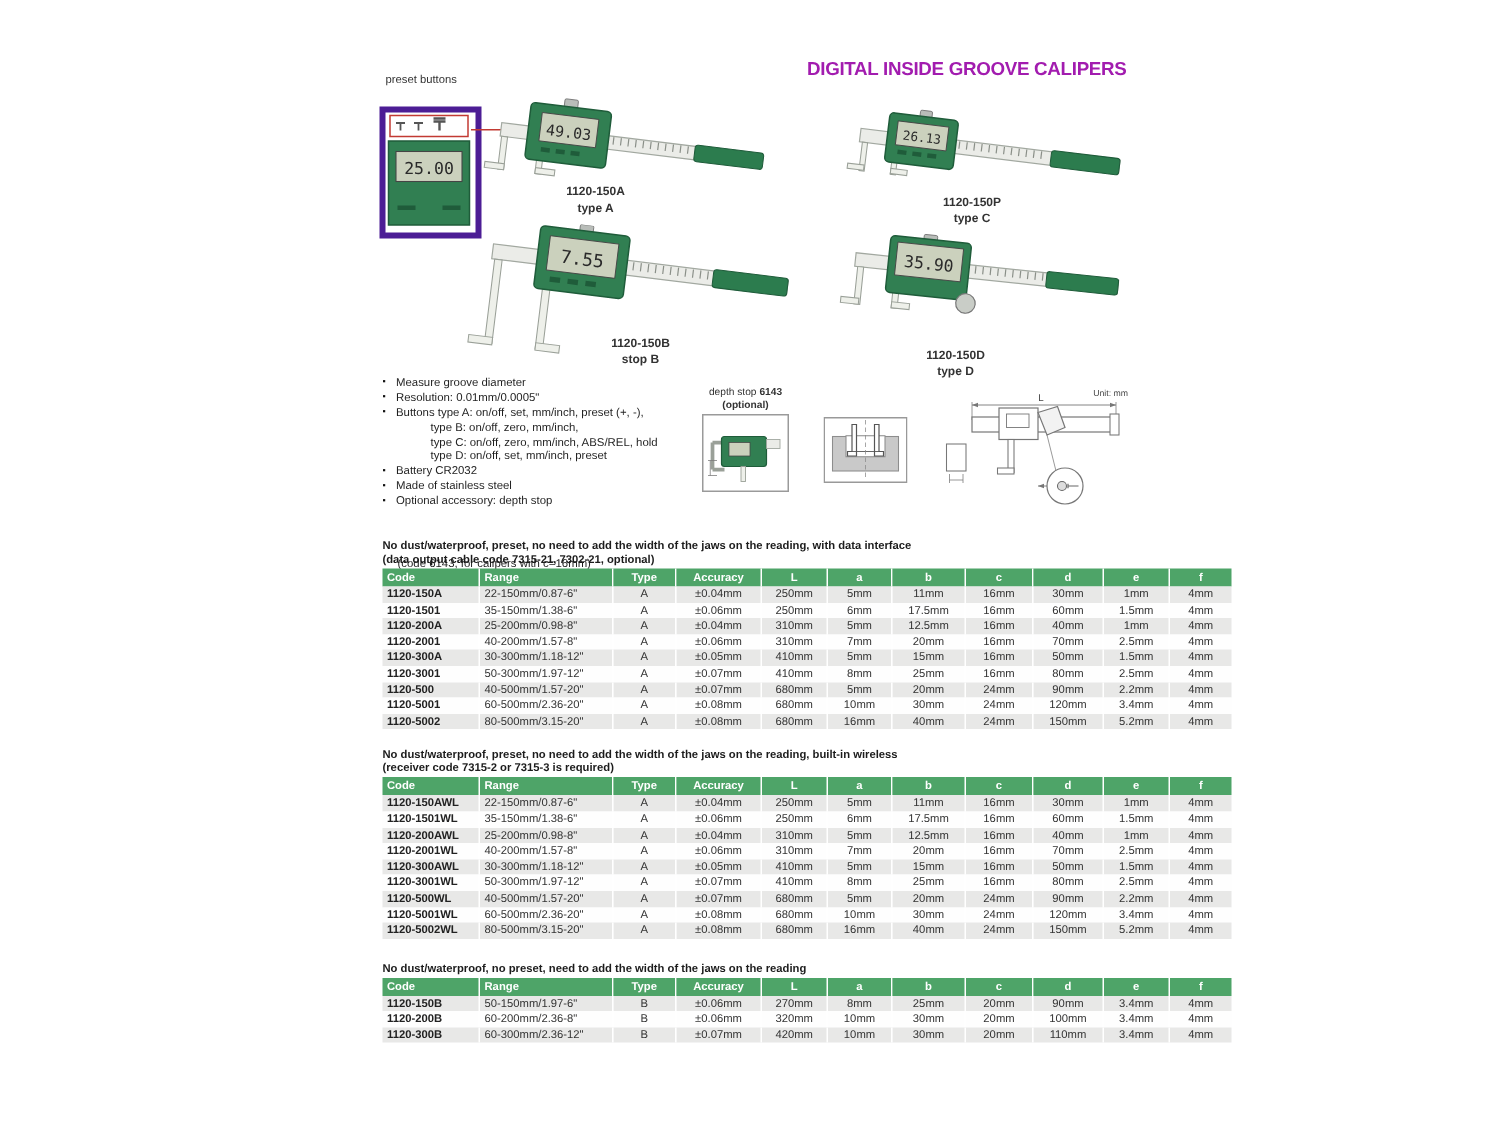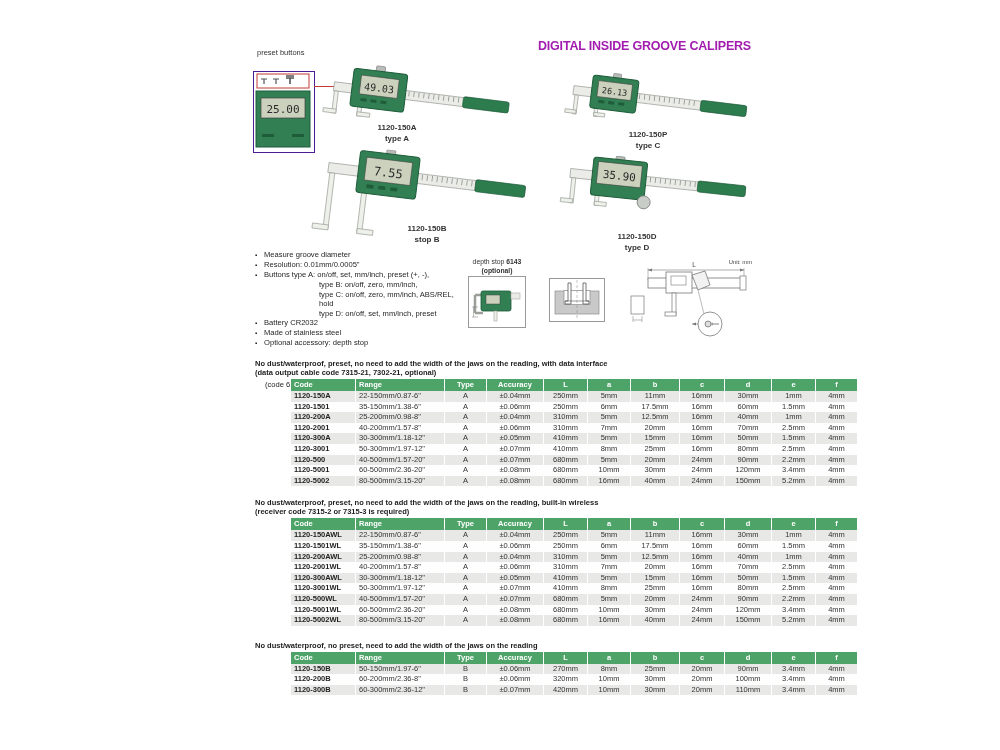--- a/index.html
+++ b/index.html
@@ -12,38 +12,38 @@
   
   .plabel{width:110px;text-align:center;font-size:8px;font-weight:bold;color:#333;line-height:11px;}
   
   .cal{position:absolute;}
   .calA{transform:rotate(7deg);transform-origin:25px 45px;}
   .calC{transform:rotate(7deg);transform-origin:20px 35px;}
   .calB{transform:rotate(7deg);transform-origin:25px 45px;}
   .calD{transform:rotate(6deg);transform-origin:20px 35px;}
   
   #inset-label{left:257px;top:48px;font-size:7.5px;color:#333;}
-  #inset-box{left:253px;top:71px;width:60px;height:80px;border:1px solid #4c1d95;background:#fff;}
+  #inset-box{left:253px;top:71px;width:60px;height:80px;border:4px solid #4c1d95;background:#fff;}
   #red-line{left:314px;top:86px;width:37px;height:1px;background:#c23a33;}
   
   #features{left:255px;top:250px;width:215px;font-size:7.6px;line-height:9.6px;color:#1f1f1f;}
   .feat{display:flex;}
   .feat .fb{width:9px;flex:0 0 9px;font-size:6px;line-height:10px;color:#111;}
-  .feat.ind1{padding-left:23px;gap:32px;}
+  .feat.ind1{padding-left:23px;}
   .feat.ind2{padding-left:1px;margin-top:32px;}
   
   #acc-label{left:460px;top:258px;width:74px;text-align:center;font-size:6.8px;line-height:8.5px;color:#333;}
   #acc-label b{font-weight:bold;}
   #acc-box{left:468px;top:276px;width:56px;height:50px;border:1px solid #9a9a9a;background:#fff;}
   #schem-box{left:549px;top:278px;width:56px;height:44px;}
   #drawing{left:628px;top:254px;width:126px;height:96px;}
   
   #tables{left:255px;top:359px;width:490px;}
   .cap{font-size:7.5px;font-weight:bold;line-height:9px;color:#1c1c1c;}
-  table.spec{border-collapse:separate;border-spacing:0;table-layout:fixed;width:490px;margin-top:2px;margin-left:36px;}
+  table.spec{border-collapse:separate;border-spacing:0;table-layout:fixed;width:490px;margin-top:2px;}
   table.spec th{background:#4ea468;color:#fff;font-size:7.5px;font-weight:bold;
       padding:2px 3px;line-height:8px;border-right:1px solid #fff;}
   table.spec td{font-size:7.5px;padding:1px 3px;line-height:8.6px;border-right:1px solid #fff;color:#333;}
   table.spec tbody tr:nth-child(odd){background:#e8e8e7;}
   table.spec tbody tr:nth-child(even){background:#fefefe;}
   table.spec .c0{width:58px;text-align:left;}
   table.spec td.c0{font-weight:bold;color:#222;}
   table.spec .c1{width:82px;text-align:left;}
   table.spec .c2{width:35px;text-align:center;}
   table.spec .c3{width:50px;text-align:center;}

